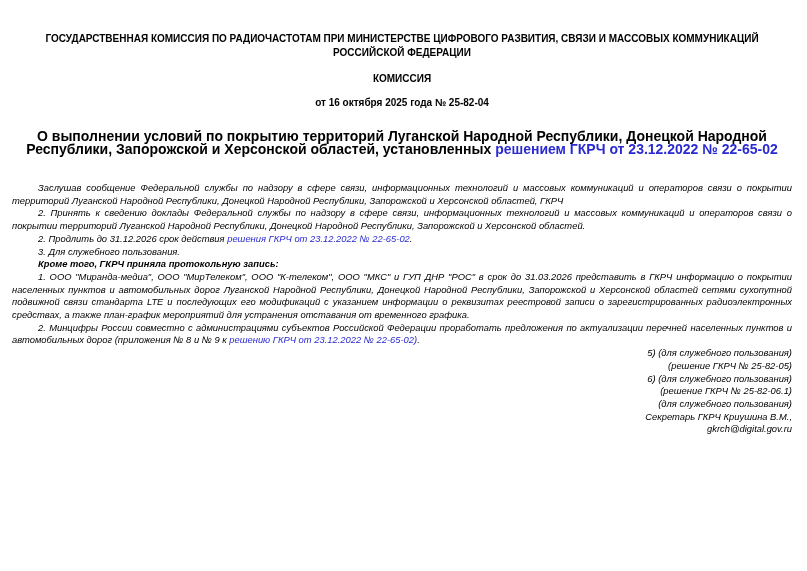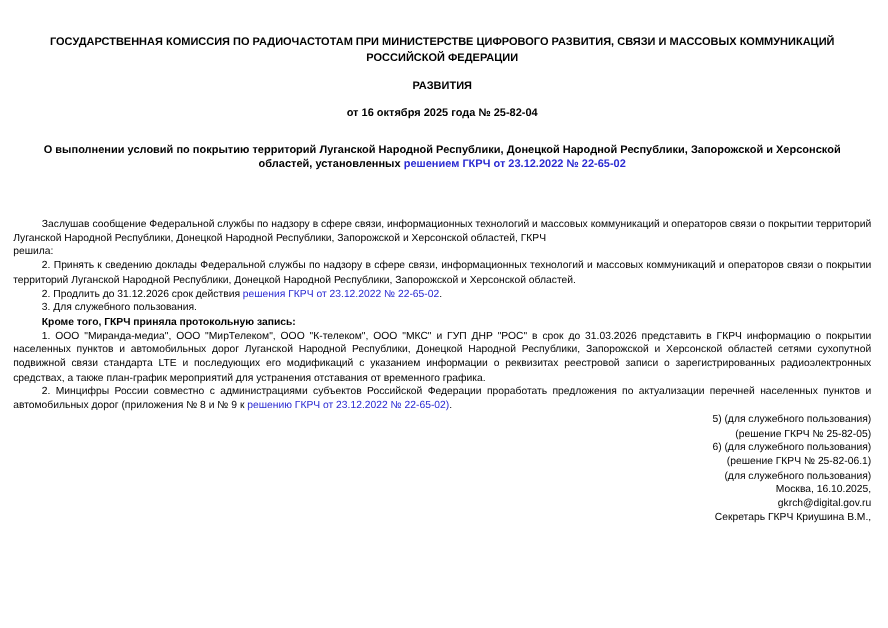--- a/index.html
+++ b/index.html
@@ -12,67 +12,66 @@
   }
   .page { box-sizing: border-box; width: 804px; height: 571px; padding: 32px 12px 0 12px; }
 
   .doc-header { text-align: center; font-weight: bold; font-size: 10px; }
   .org-name { max-width: 715px; margin: 0 auto; line-height: 14px; }
   .doc-type { margin-top: 12px; line-height: 13px; }
   .doc-date { margin-top: 11px; line-height: 13px; }
 
   .doc-title {
     text-align: center; font-weight: bold;
-    font-size: 10px; line-height: 13px;
+    font-size: 14px; line-height: 13px;
     margin-top: 21px;
     max-width: 762px; margin-left: auto; margin-right: auto;
   }
 
   .doc-body {
-    margin-top: 41px;
+    margin-top: 26px;
     font-size: 9.4px;
     line-height: 12.7px;
     text-align: justify;
+    font-style: italic;
   }
   .para { margin: 0; }
   .indent { text-indent: 26px; }
   .bold { font-weight: bold; }
 
   .link { color: var(--link-color, #2a2ad2); text-decoration: none; cursor: pointer; }
 
   .tail-line { margin-left: 26px; text-align: right; }
 </style>
 </head>
 <body>
 
 <div class="page">
 
   <div class="doc-header">
     <div class="org-name">ГОСУДАРСТВЕННАЯ КОМИССИЯ ПО РАДИОЧАСТОТАМ ПРИ МИНИСТЕРСТВЕ ЦИФРОВОГО РАЗВИТИЯ, СВЯЗИ И МАССОВЫХ КОММУНИКАЦИЙ РОССИЙСКОЙ ФЕДЕРАЦИИ</div>
-    <div class="doc-type">РАЗВИТИЯ</div>
+    <div class="doc-type">КОМИССИЯ</div>
     <div class="doc-date">от 16 октября 2025 года № 25-82-04</div>
   </div>
 
   <div class="doc-title"><span>О выполнении условий по покрытию территорий Луганской Народной Республики, Донецкой Народной Республики, Запорожской и Херсонской областей, установленных </span><a class="link">решением ГКРЧ от 23.12.2022 № 22-65-02</a></div>
 
   <div class="doc-body">
     <p class="para indent">Заслушав сообщение Федеральной службы по надзору в сфере связи, информационных технологий и массовых коммуникаций и операторов связи о покрытии территорий Луганской Народной Республики, Донецкой Народной Республики, Запорожской и Херсонской областей, ГКРЧ</p>
-    <p class="para">решила:</p>
     <p class="para indent">2. Принять к сведению доклады Федеральной службы по надзору в сфере связи, информационных технологий и массовых коммуникаций и операторов связи о покрытии территорий Луганской Народной Республики, Донецкой Народной Республики, Запорожской и Херсонской областей.</p>
     <p class="para indent"><span>2. Продлить до 31.12.2026 срок действия </span><a class="link">решения ГКРЧ от 23.12.2022 № 22-65-02</a><span>.</span></p>
     <p class="para indent">3. Для служебного пользования.</p>
     <p class="para indent bold">Кроме того, ГКРЧ приняла протокольную запись:</p>
     <p class="para indent">1. ООО "Миранда-медиа", ООО "МирТелеком", ООО "К-телеком", ООО "МКС" и ГУП ДНР "РОС" в срок до 31.03.2026 представить в ГКРЧ информацию о покрытии населенных пунктов и автомобильных дорог Луганской Народной Республики, Донецкой Народной Республики, Запорожской и Херсонской областей сетями сухопутной подвижной связи стандарта LTE и последующих его модификаций с указанием информации о реквизитах реестровой записи о зарегистрированных радиоэлектронных средствах, а также план-график мероприятий для устранения отставания от временного графика.</p>
     <p class="para indent"><span>2. Минцифры России совместно с администрациями субъектов Российской Федерации проработать предложения по актуализации перечней населенных пунктов и автомобильных дорог (приложения № 8 и № 9 к </span><a class="link">решению ГКРЧ от 23.12.2022 № 22-65-02)</a><span>.</span></p>
 
     <div class="tail">
       <div class="tail-line">5) (для служебного пользования)</div>
       <div class="tail-line">(решение ГКРЧ № 25-82-05)</div>
       <div class="tail-line">6) (для служебного пользования)</div>
       <div class="tail-line">(решение ГКРЧ № 25-82-06.1)</div>
       <div class="tail-line">(для служебного пользования)</div>
-      <div class="tail-line">Москва, 16.10.2025,</div>
+      <div class="tail-line">Секретарь ГКРЧ Криушина В.М.,</div>
       <div class="tail-line">gkrch@digital.gov.ru</div>
-      <div class="tail-line">Секретарь ГКРЧ Криушина В.М.,</div>
     </div>
   </div>
 
 </div>
 
 </body></html>

